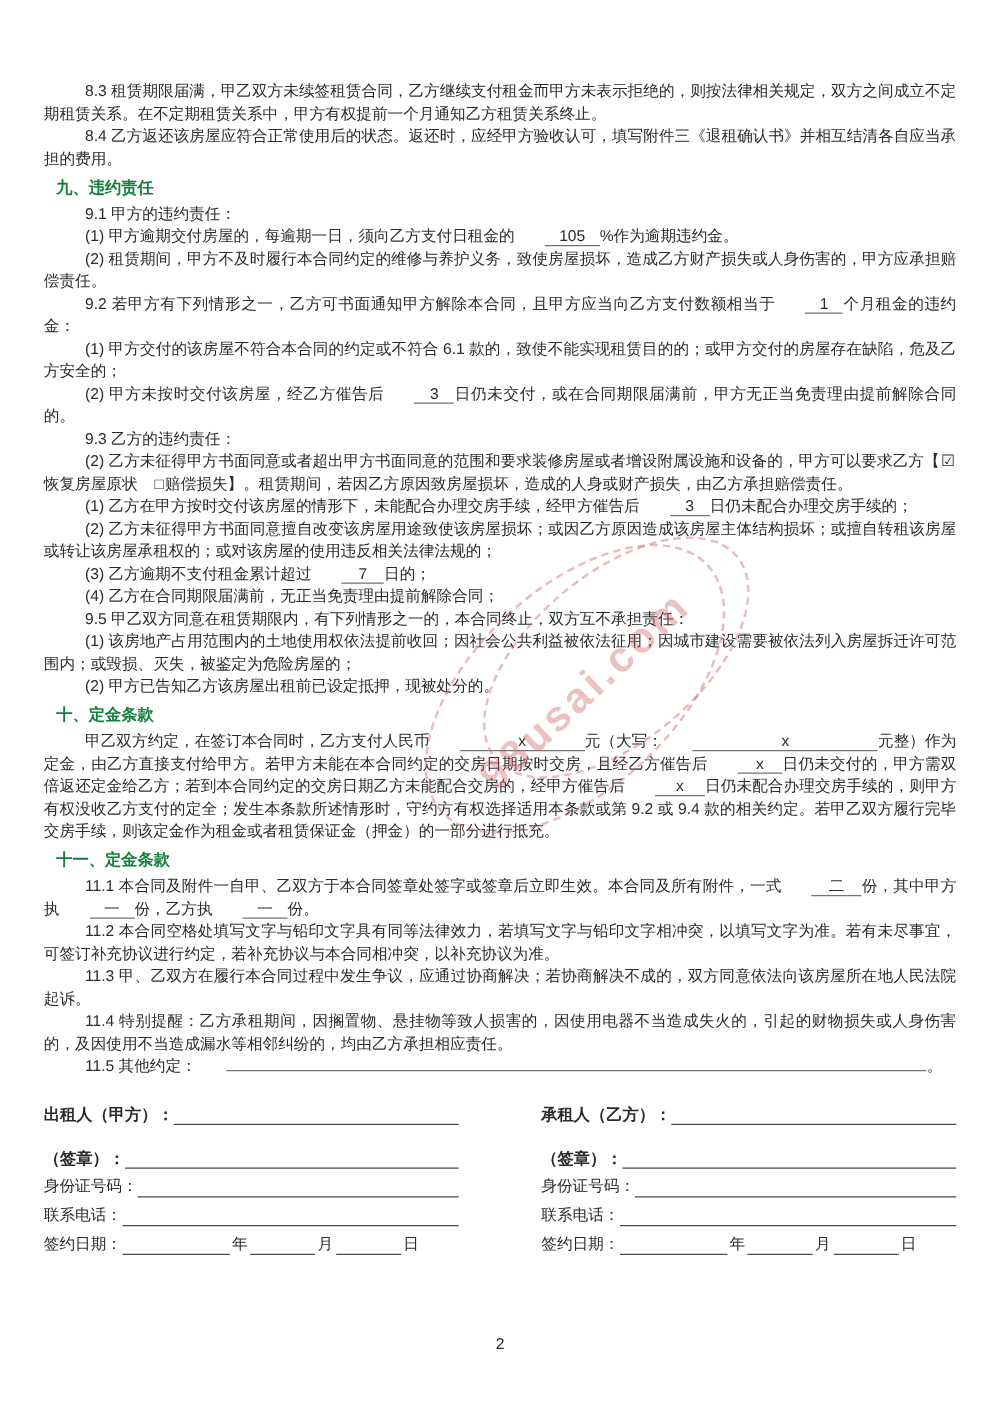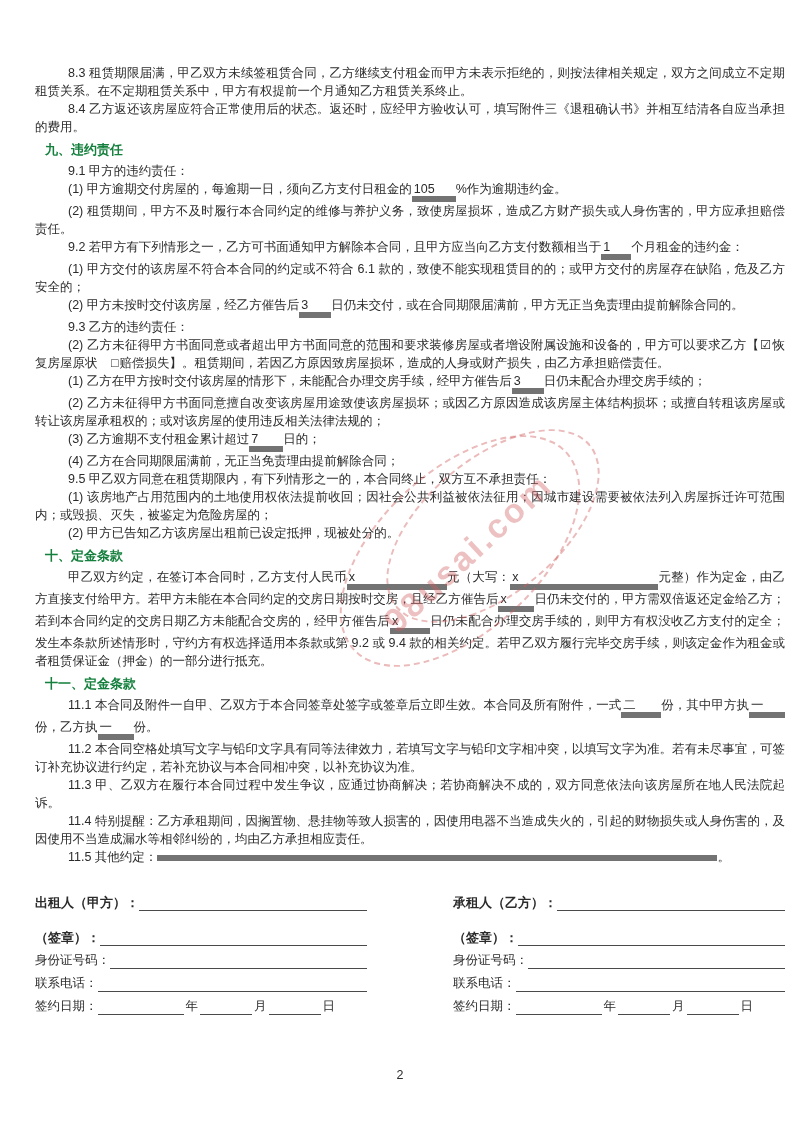--- a/index.html
+++ b/index.html
@@ -9,59 +9,60 @@
     overflow: hidden;
   }
   body {
     font-family: "Liberation Sans", "DejaVu Sans", sans-serif;
     color: #2b2b2b;
     position: relative;
   }
   .page {
     position: absolute;
     left: 0; top: 0; right: 0; bottom: 0;
-    padding: 64px 15px 0 35px;
+    padding: 64px 35px 0 35px;
     box-sizing: border-box;
     border-radius: 10px;
   }
   .para {
     margin: 0;
     font-size: 12.5px;
     line-height: 18px;
     text-align: justify;
     text-indent: 33px;
   }
   .heading {
     margin: 5px 0 3px 0;
     padding-left: 10px;
     font-size: 13px;
     line-height: 18px;
     font-weight: bold;
     color: #15803d;
   }
   .blank {
     display: inline-block;
-    border-bottom: 6px solid #737373;
-    text-align: left;
+    border-bottom: 1px solid #737373;
+    text-align: center;
     text-indent: 0;
     line-height: 14px;
     vertical-align: baseline;
     padding: 0 2px;
     box-sizing: border-box;
+    margin-left: 24px;
   }
   .cb {
     display: inline-block;
     text-indent: 0;
     font-size: 12.5px;
     padding: 0 1px;
   }
   .sig-section {
     display: flex;
     justify-content: space-between;
-    margin-top: 27px;
+    margin-top: 20px;
   }
   .sig-col { width: 332px; }
   .sig-row {
     display: flex;
     align-items: flex-end;
     margin-bottom: 5px;
     font-size: 12.5px;
     line-height: 17px;
     height: 18px;
   }

